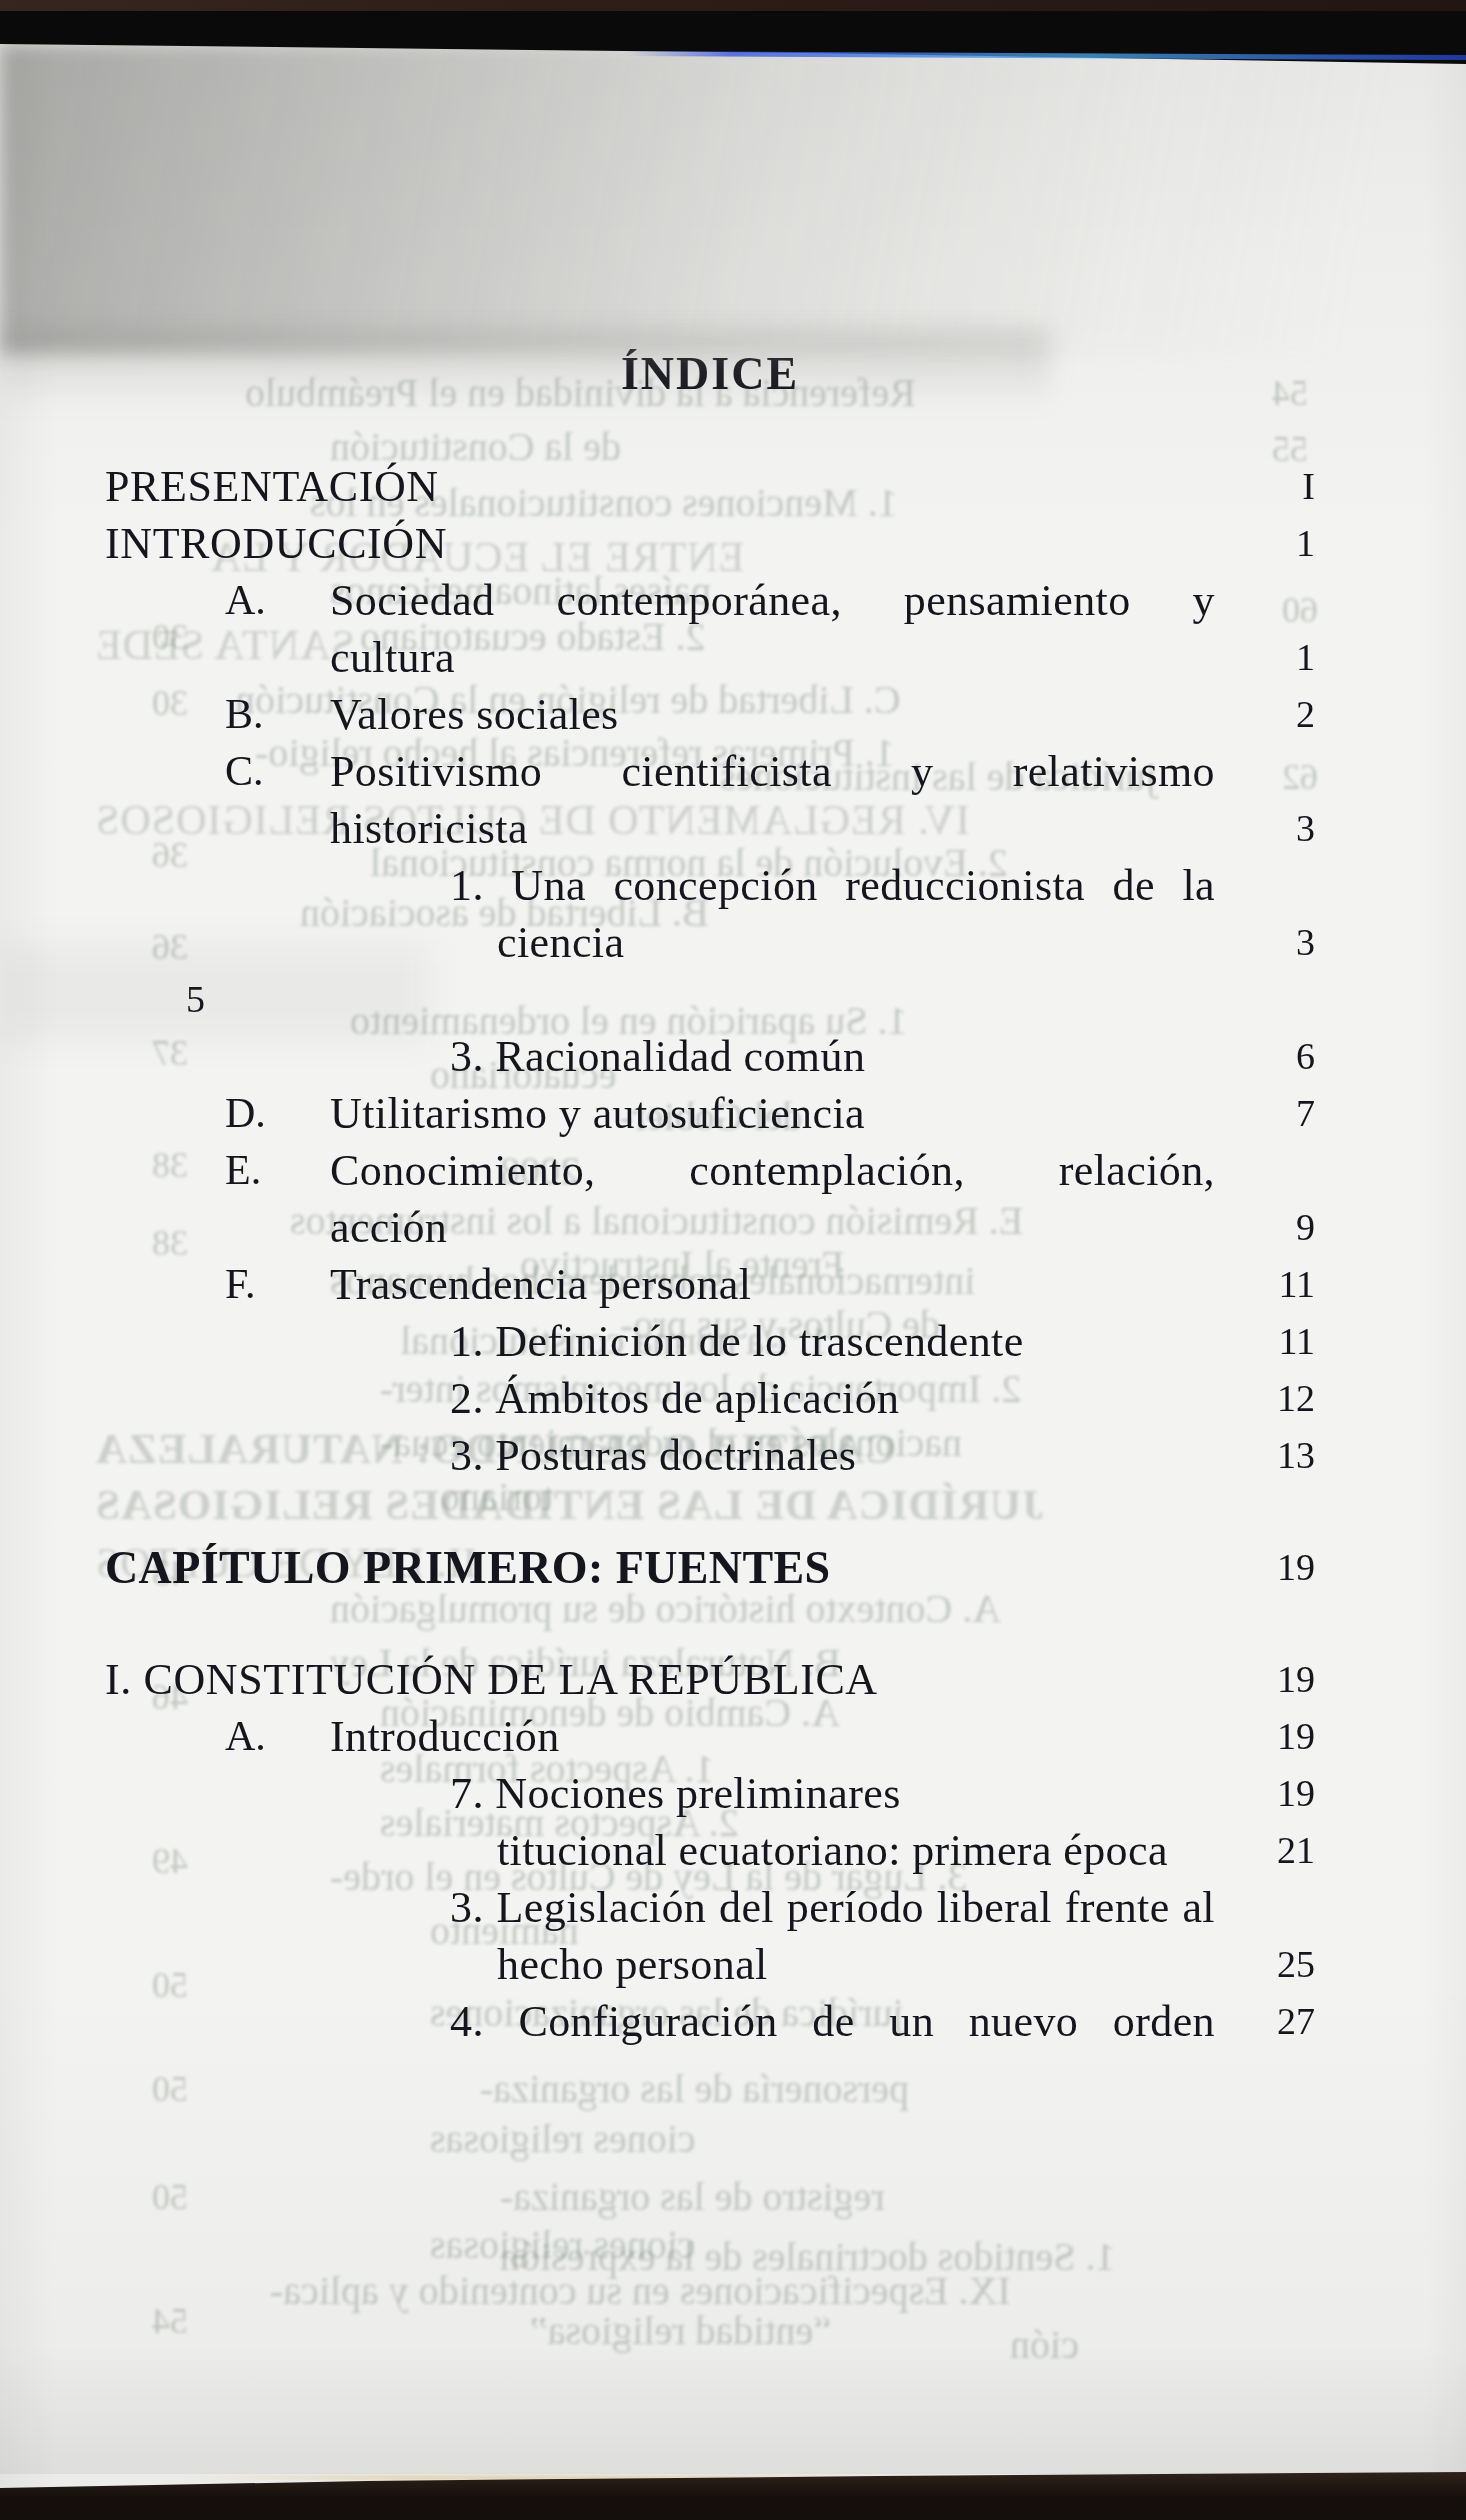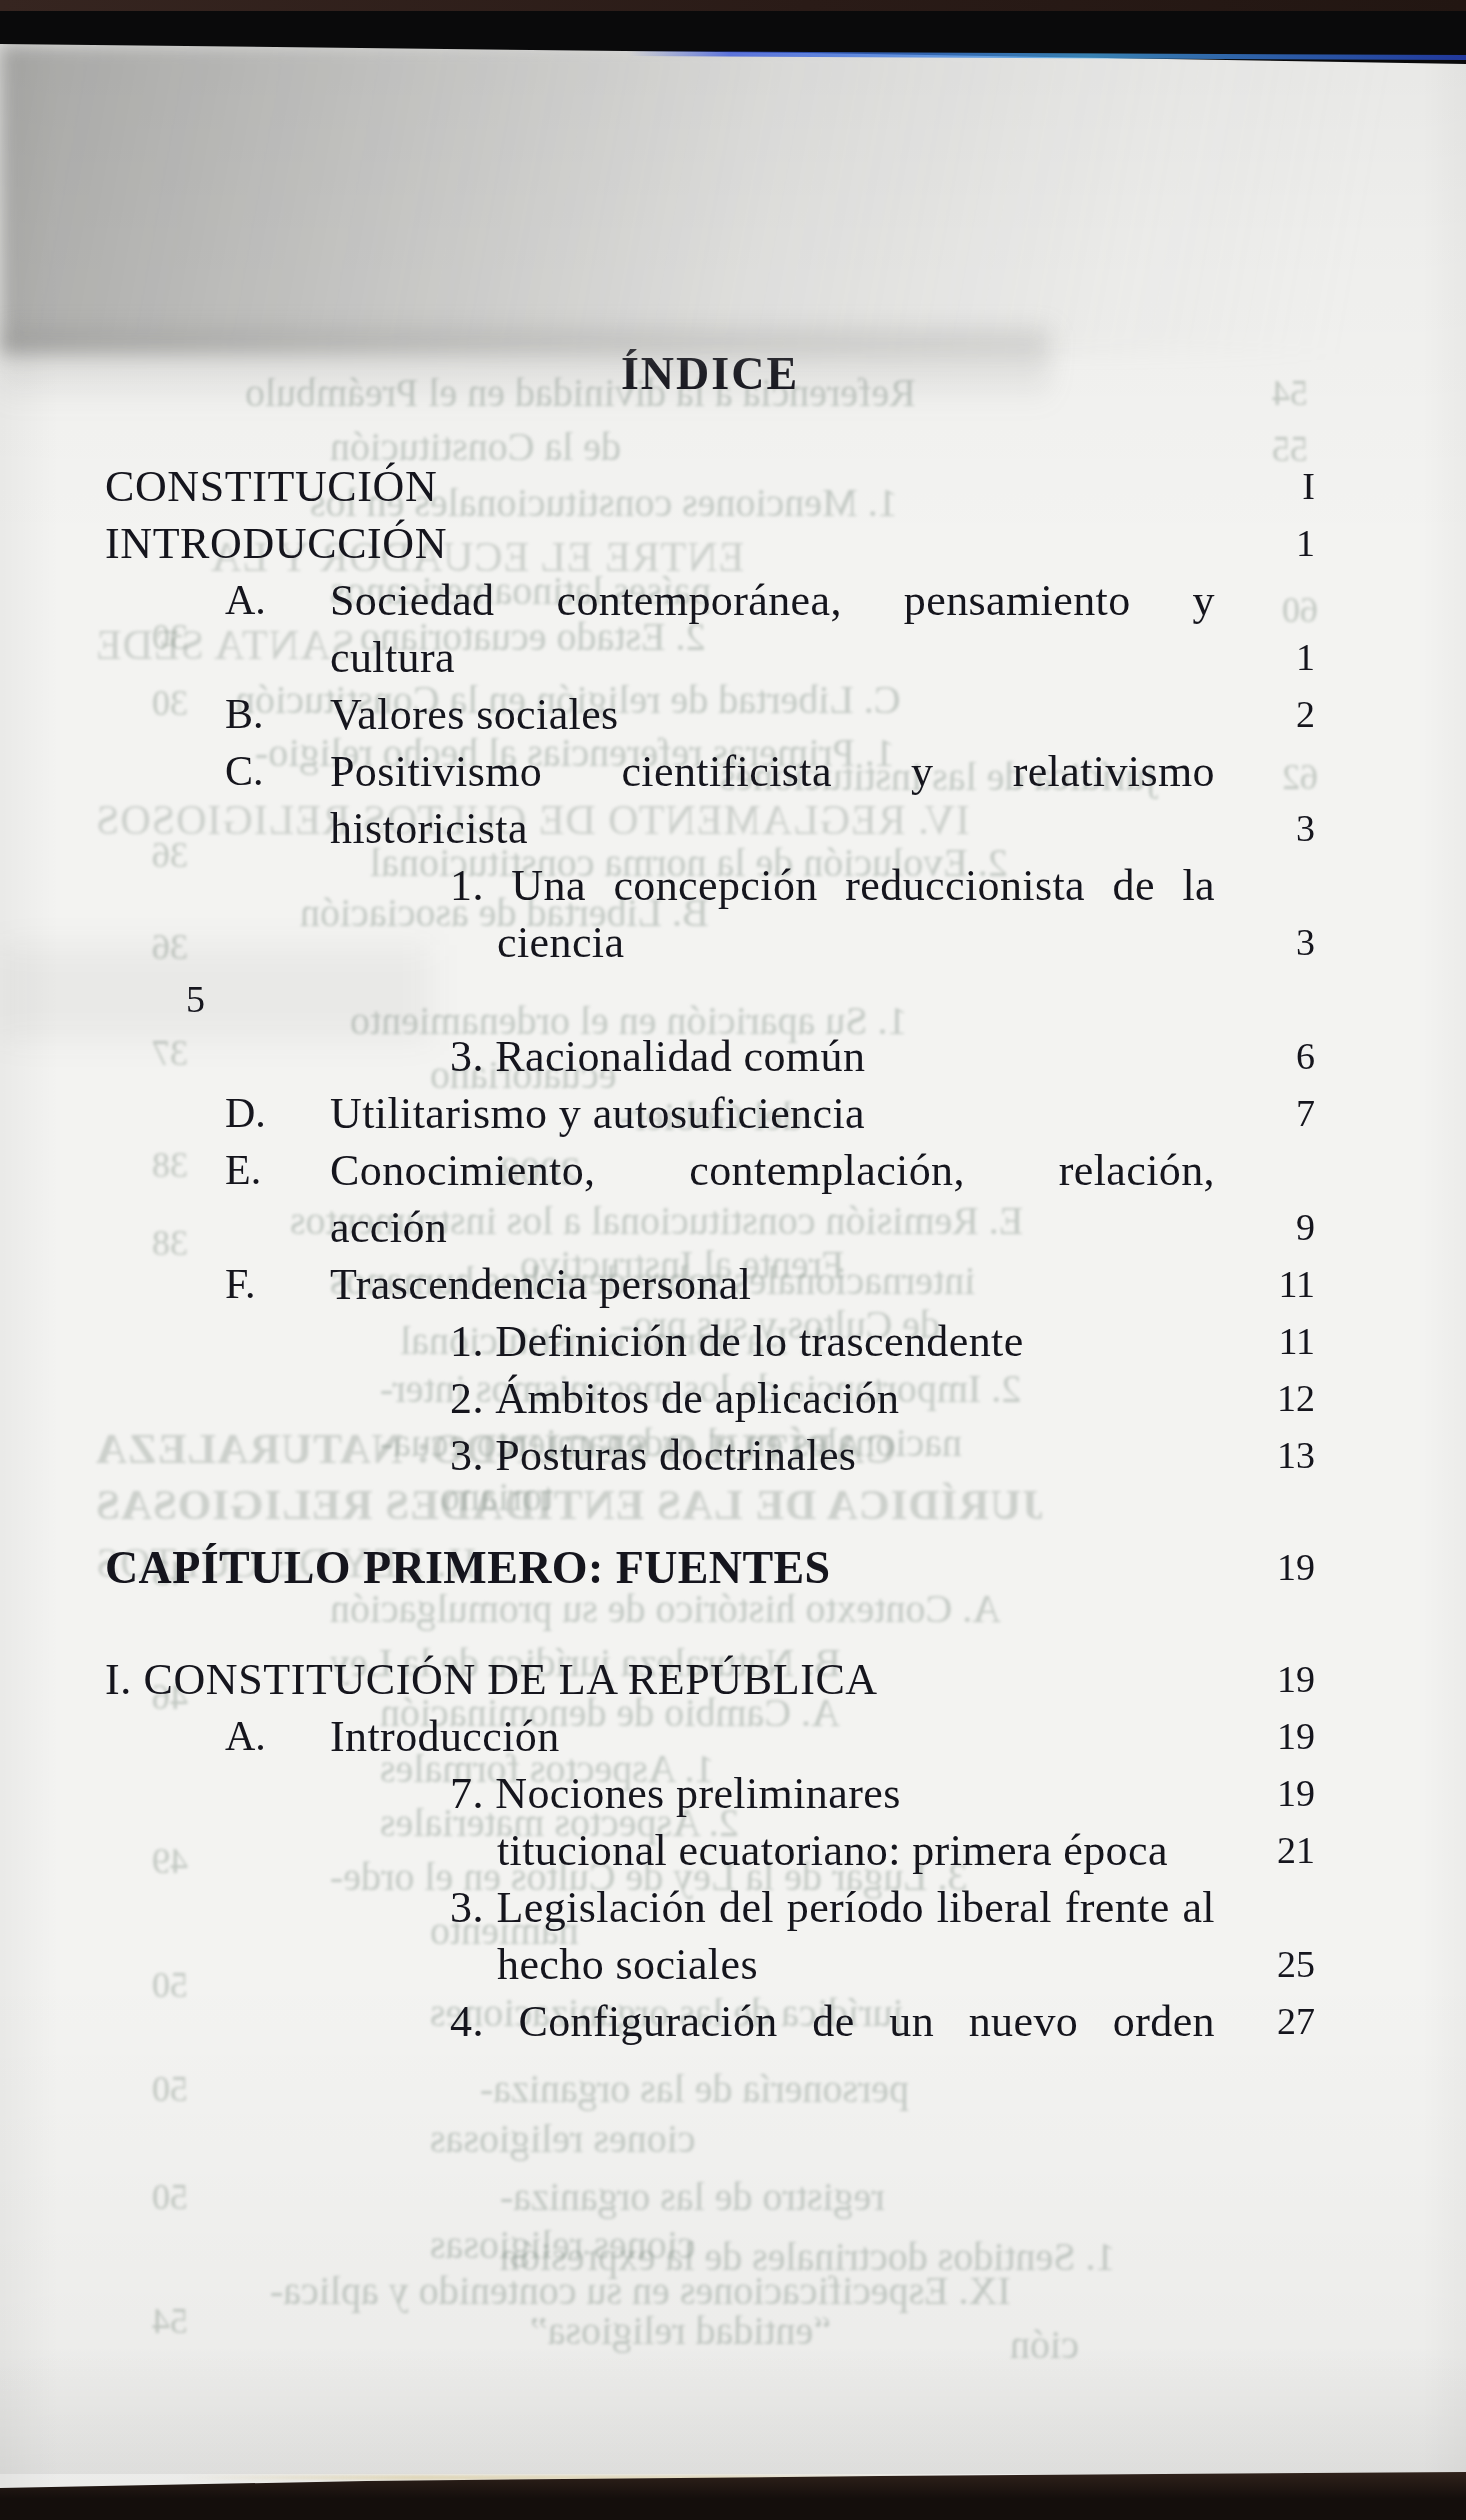--- a/index.html
+++ b/index.html
@@ -133,21 +133,21 @@
       <span class="ghost" style="left: 530px; top: 2306px;">“entidad religiosa”</span>
       <span class="ghost" style="left: 1010px; top: 2320px;">ción</span>
       <span class="ghost gn" style="left: 152px; top: 2296px;">54</span>
     </div>
 
   <div class="toc" id="toc">
     <div class="toc-title">ÍNDICE</div>
     <div id="toc-rows">
         <div class="row lv-top caps">
           <div class="txt">
-            <div class="ln">CONSTITUCIÓN</div>
+            <div class="ln">PRESENTACIÓN</div>
           </div>
           <div class="pg">I</div>
         </div>
         <div class="row lv-top caps">
           <div class="txt">
             <div class="ln">INTRODUCCIÓN</div>
           </div>
           <div class="pg">1</div>
         </div>
         <div class="row lv-letter">
@@ -256,21 +256,21 @@
         </div>
         <div class="row lv-sub">
           <div class="txt">
             <div class="ln cont">titucional ecuatoriano: primera época</div>
           </div>
           <div class="pg">21</div>
         </div>
         <div class="row lv-sub">
           <div class="txt">
             <div class="ln j">3. Legislación del período liberal frente al</div>
-            <div class="ln cont">hecho sociales</div>
+            <div class="ln cont">hecho personal</div>
           </div>
           <div class="pg">25</div>
         </div>
         <div class="row lv-sub">
           <div class="txt">
             <div class="ln j">4. Configuración de un nuevo orden jurídi-</div>
           </div>
           <div class="pg">27</div>
         </div>
       </div>

